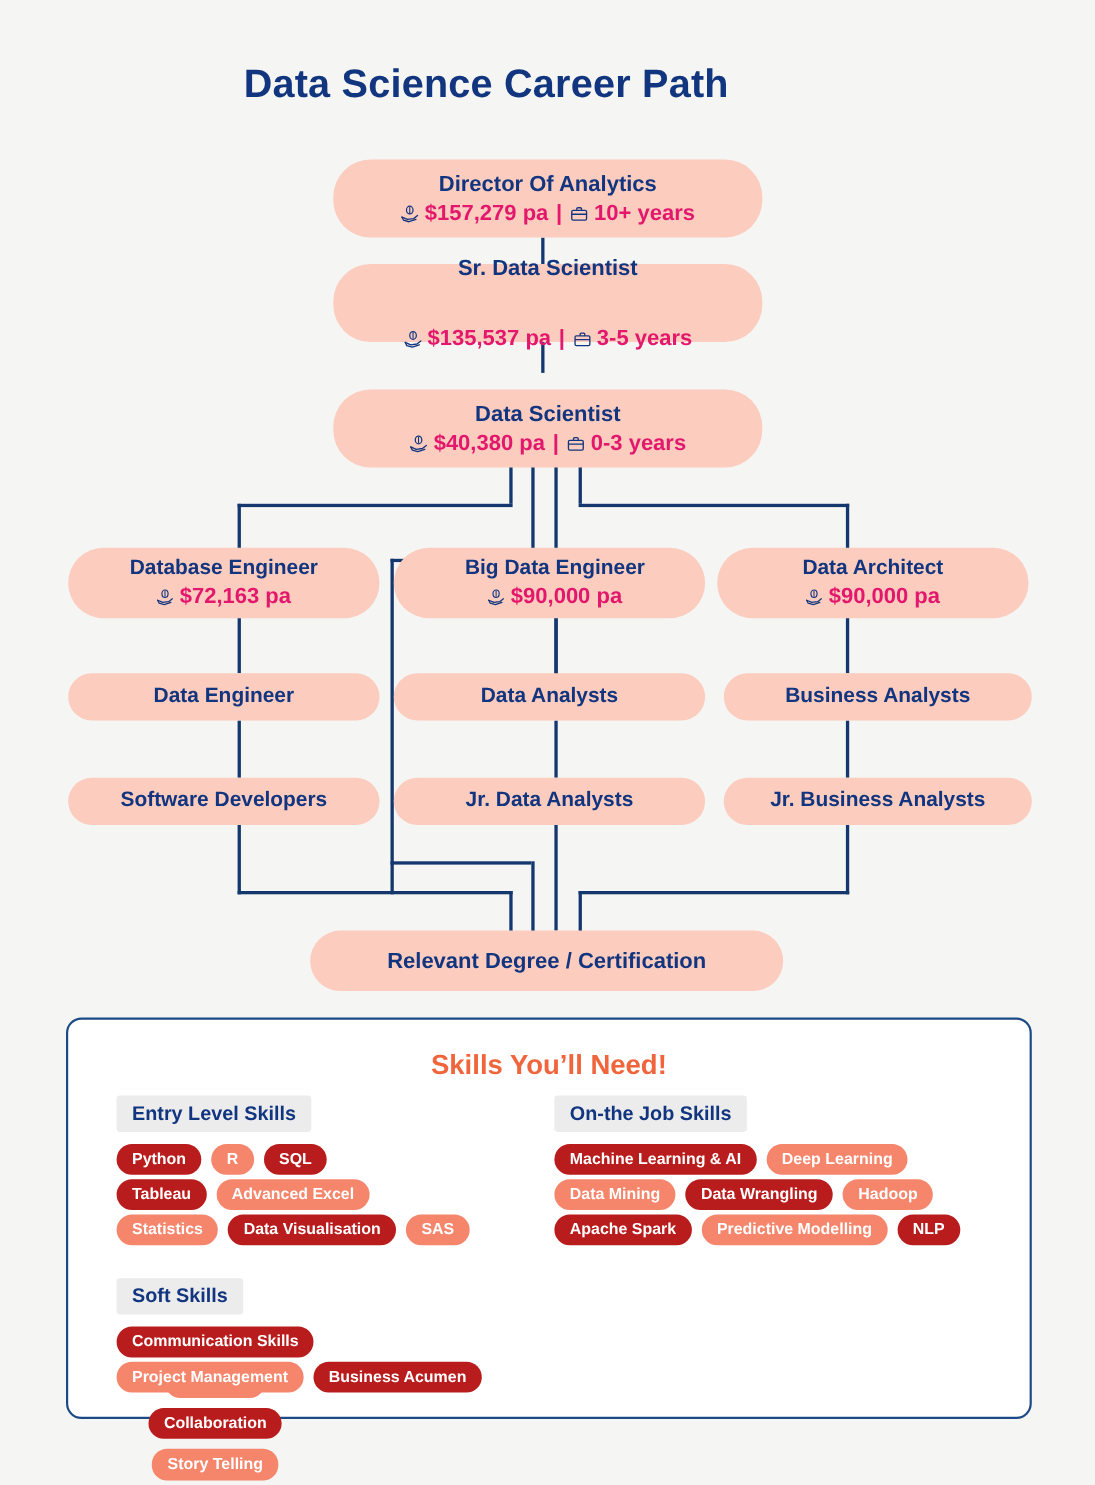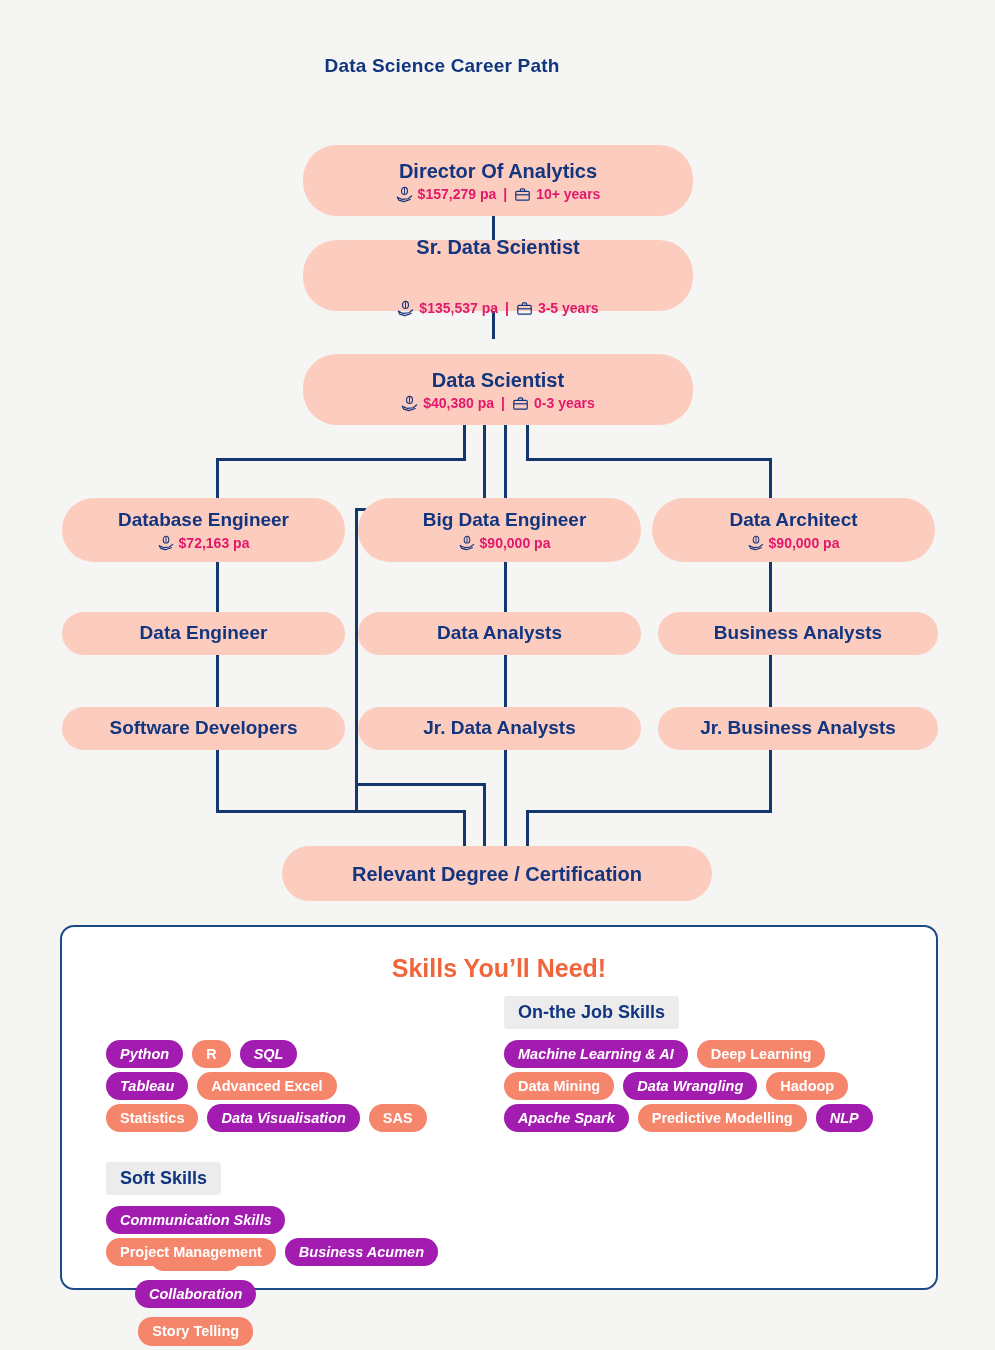--- a/index.html
+++ b/index.html
@@ -8,21 +8,21 @@
     background:#f5f5f3;
     font-family:"Liberation Sans", sans-serif;
     position:relative;
     overflow:hidden;
   }
   #stage{position:relative;width:995px;height:1350px;}
 
   .title{
     position:absolute;left:0;top:55px;width:884px;
     text-align:center;
-    font-size:19px;font-weight:bold;
+    font-size:36px;font-weight:bold;
     color:#12357f;
     letter-spacing:.2px;
   }
 
   
   .line{position:absolute;background:#14386e;}
   .vline{width:3px;}
   .hline{height:3px;}
 
   
@@ -44,21 +44,21 @@
     line-height:1.2;
     white-space:nowrap;
   }
   .node-title.big{font-size:20px;}
   .node-meta{
     display:flex;
     align-items:center;
     gap:5px;
     margin-top:3px;
     color:#e3176b;
-    font-size:14px;
+    font-size:20px;
     font-weight:bold;
     white-space:nowrap;
   }
   .node-meta .sep{color:#e3176b;font-weight:bold;margin:0 2px;}
   .node.simple .node-title{font-weight:bold;}
 
   .ic{display:inline-block;vertical-align:middle;line-height:0;}
 
   
   .card{
@@ -94,21 +94,21 @@
   }
   .pill{
     color:#ffffff;
     font-size:14.5px;
     font-weight:bold;
     padding:5px 14px;
     border-radius:14px;
     white-space:nowrap;
     line-height:1.25;
   }
-  .t-d{background:#a21caf;font-style:italic;}
+  .t-d{background:#b91c1c;}
   .t-l{background:#f5856b;}
 </style>
 </head>
 <body>
 
 <div id="stage">
 
   <div class="title">Data Science Career Path</div>
 
   <div class="line vline" style="left:492px;top:216px;height:28px;"></div>
@@ -287,20 +287,21 @@
     <div class="node-title">Jr. Business Analysts</div>
   </div>
 
   <div class="node simple" style="left:282px;top:846px;width:430px;height:55px;">
     <div class="node-title big">Relevant Degree / Certification</div>
   </div>
 
   <div class="card">
     <div class="card-title">Skills You’ll Need!</div>
 
+    <div class="sec-head" style="left:44px;top:69px;">Entry Level Skills</div>
     <div class="pillrow" style="left:44px;top:113px;">
         <span class="pill t-d">Python</span>
         <span class="pill t-l">R</span>
         <span class="pill t-d">SQL</span>
       </div>
     <div class="pillrow" style="left:44px;top:145px;">
         <span class="pill t-d">Tableau</span>
         <span class="pill t-l">Advanced Excel</span>
       </div>
     <div class="pillrow" style="left:44px;top:177px;">

